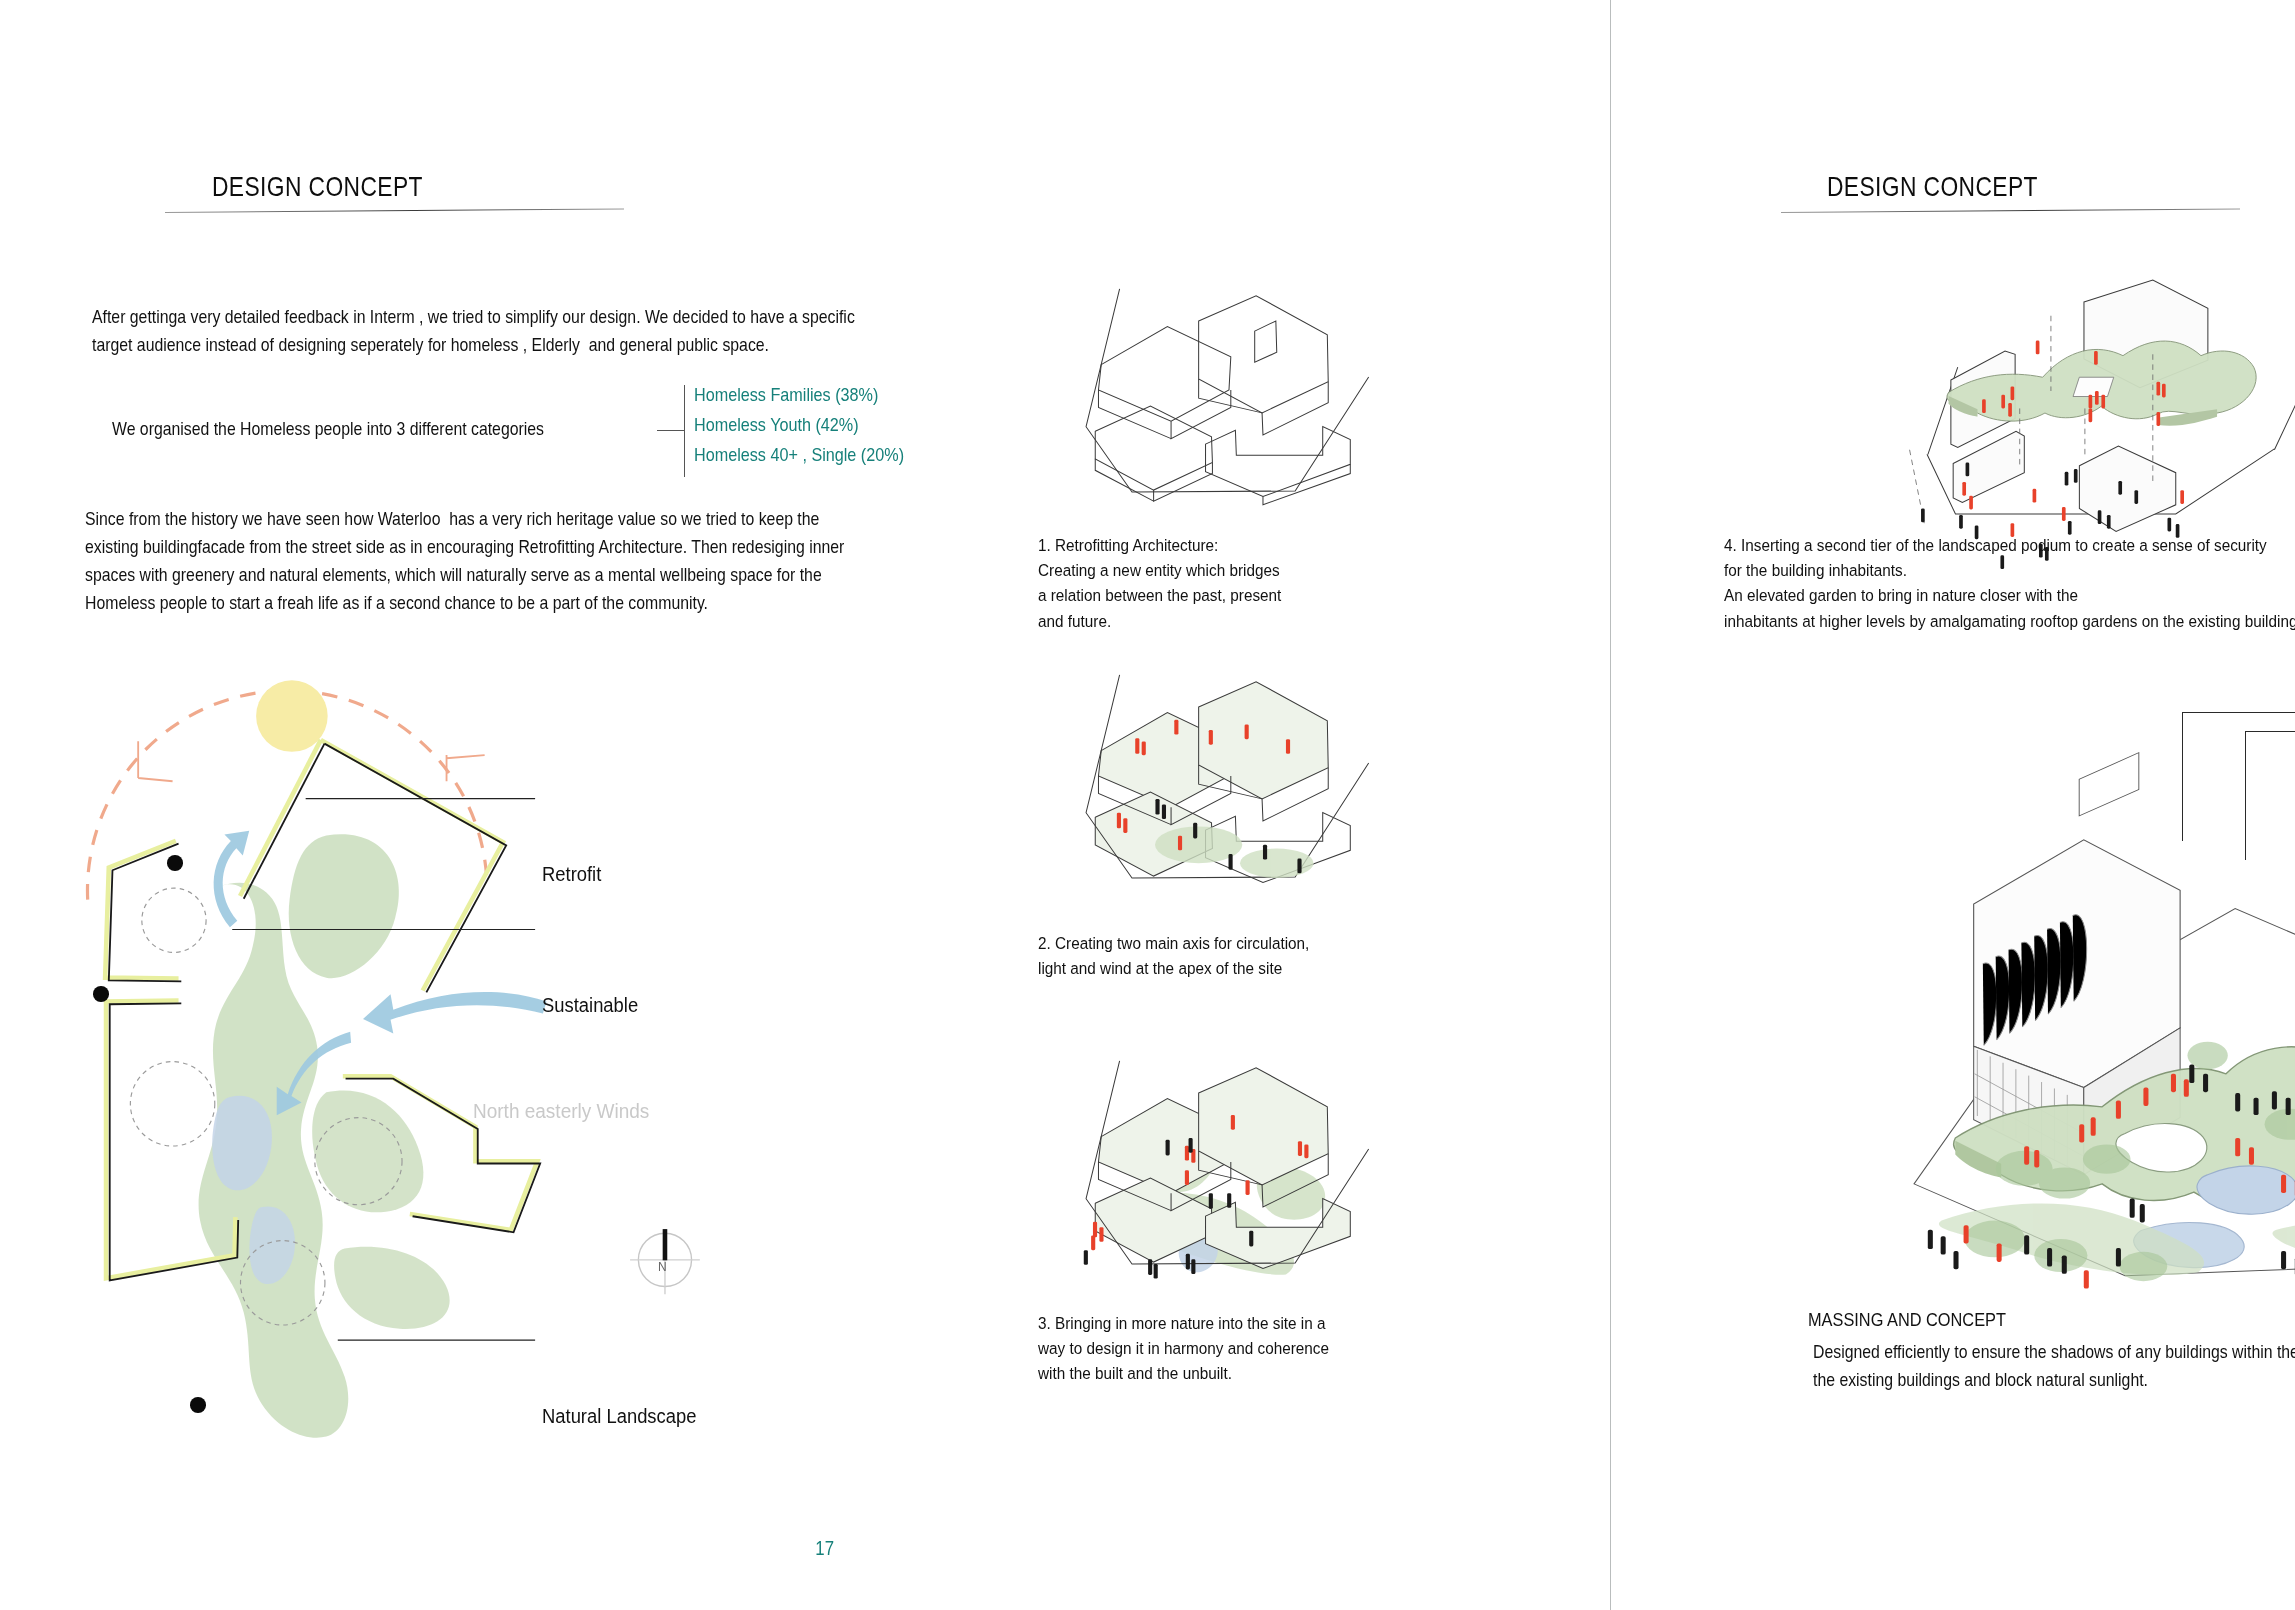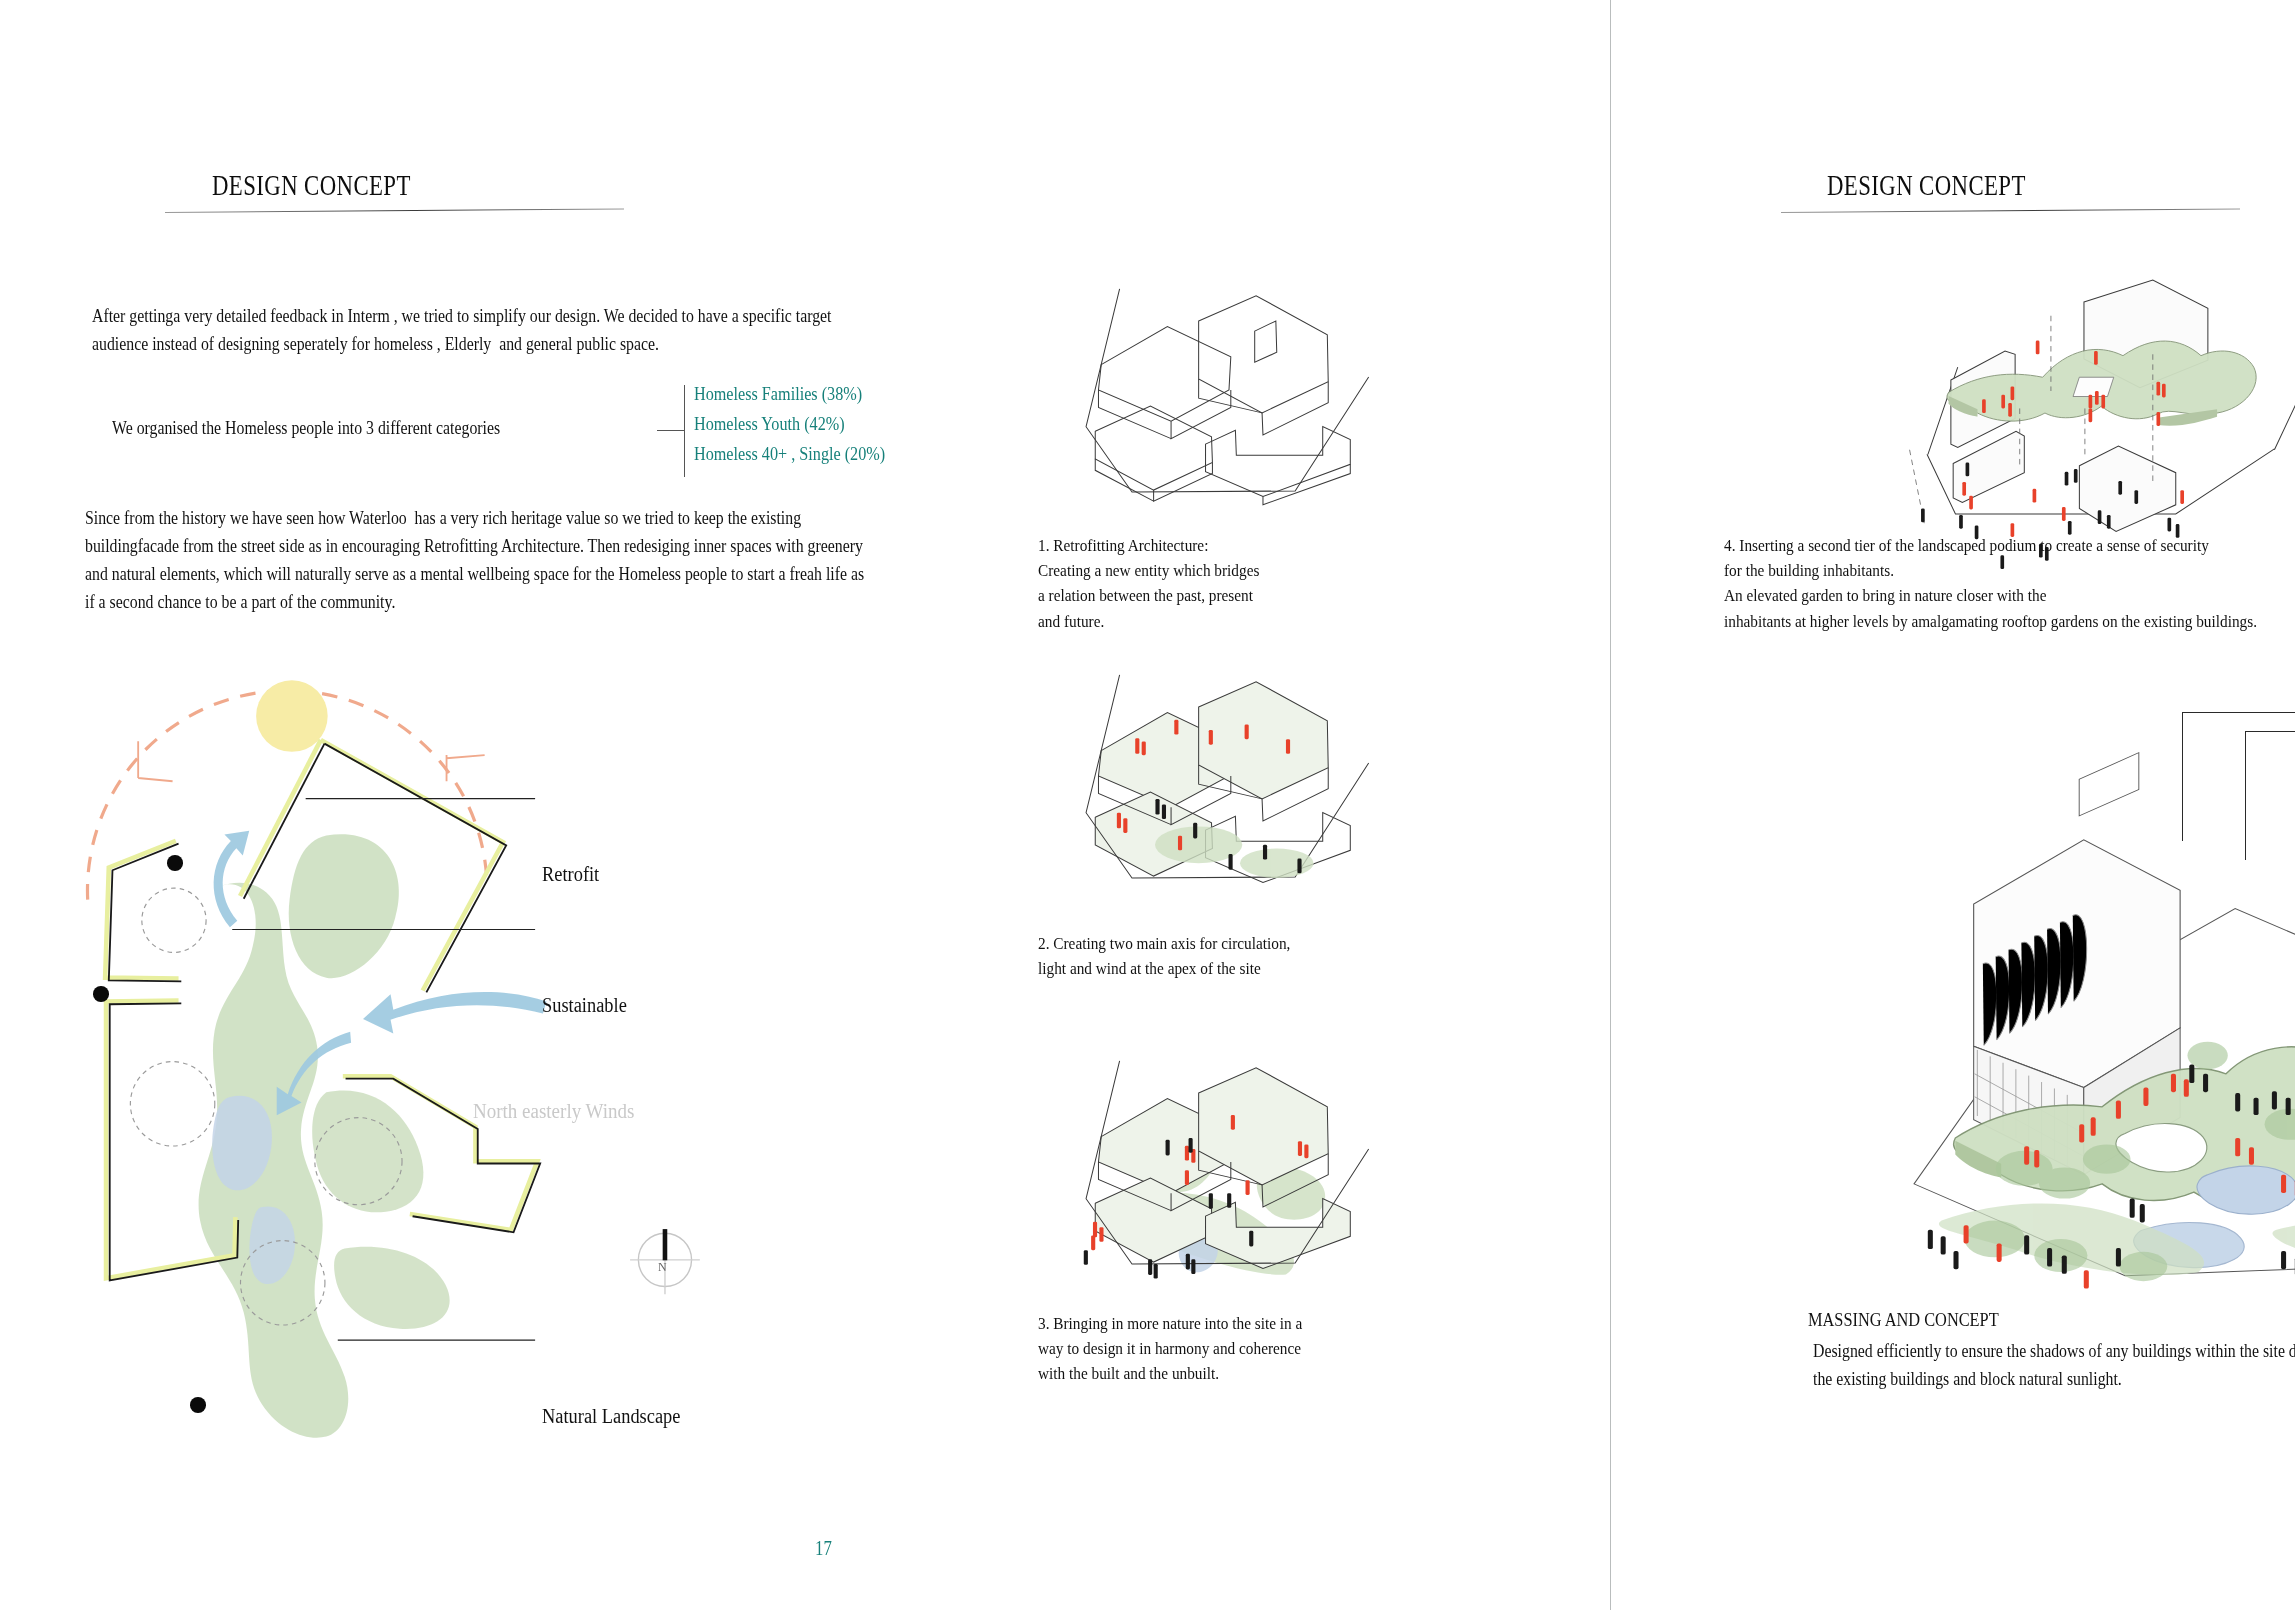--- a/index.html
+++ b/index.html
@@ -1,19 +1,19 @@
 <!DOCTYPE html>
 <html style="font-size:7.3px"><head>
 <meta charset="utf-8">
 <style>
   html,body{margin:0;padding:0;background:#fff;}
   body{width:3221px;height:1611px;position:relative;overflow:hidden;
        font-family:"Liberation Sans","DejaVu Sans",sans-serif;color:#111;}
 
-  .page{position:absolute;top:0;height:1611px;width:1330px;background:#fff;font-family:Liberation Serif, serif;}
+  .page{position:absolute;top:0;height:1611px;width:1330px;background:#fff;}
   .page-left{left:0;}
   .page-right{left:1611px;}
 
   .spine{position:absolute;left:1610px;top:0;width:0.9px;height:1611px;
          background:#b9bdbd;}
 
   
   .hdr{position:absolute;}
   .hdr-title{font-size:28.5px;letter-spacing:0.5px;color:#0d0d0d;
              font-stretch:condensed;transform:scaleX(.80);transform-origin:left top;

